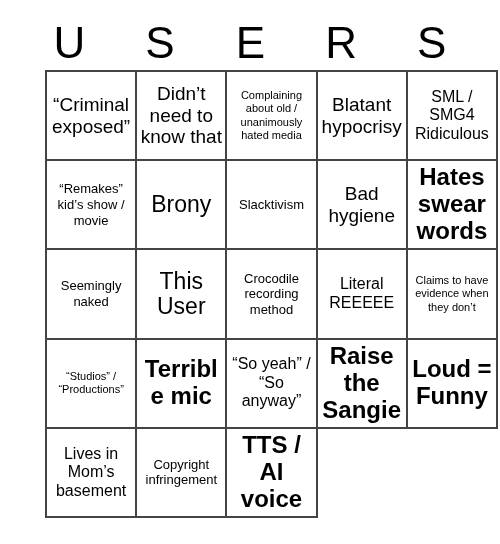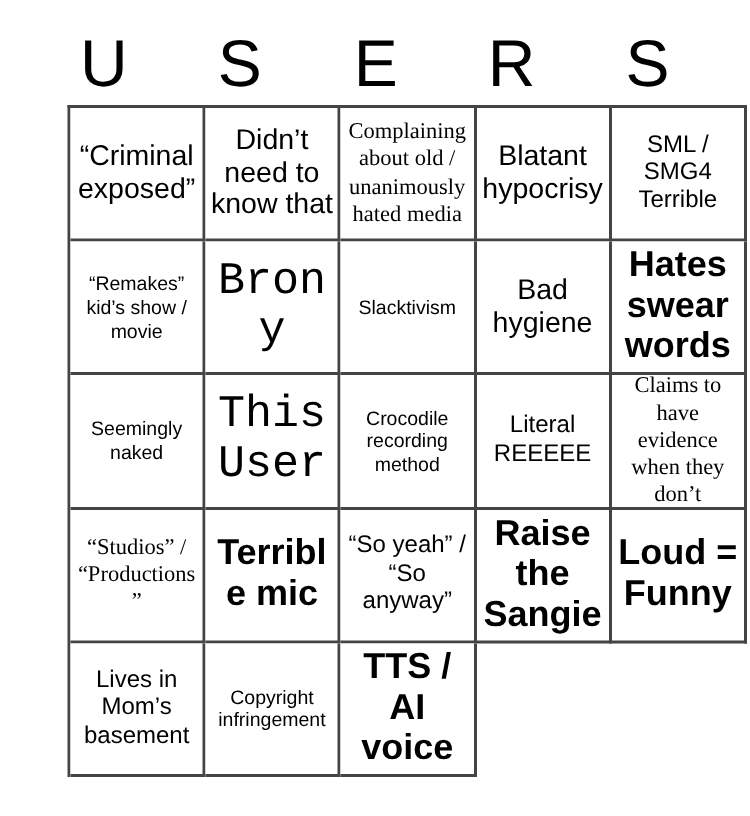--- a/index.html
+++ b/index.html
@@ -68,26 +68,26 @@
     overflow: hidden;
     background: #ffffff;
   }
   .cell-text {
     display: block;
     width: 100%;
     line-height: 1.12;
     word-wrap: break-word;
     white-space: pre-line;
   }
-  .sz-xs .cell-text { font-size: 15px; line-height: 1.22; font-family: Liberation Serif, serif; }
+  .sz-xs .cell-text { font-size: 11px; line-height: 1.22; }
   .sz-s  .cell-text { font-size: 13px;   line-height: 1.2; }
   .sz-m  .cell-text { font-size: 16px;   line-height: 1.16; }
   .sz-l  .cell-text { font-size: 19px;   line-height: 1.14; }
   .sz-xl .cell-text { font-size: 24px;   line-height: 1.12; font-weight: bold; }
-  .sz-xxl .cell-text { font-size: 30px;  line-height: 1.1; font-family: Liberation Mono, monospace; }
+  .sz-xxl .cell-text { font-size: 23px;  line-height: 1.1; }
 </style>
 </head>
 <body>
 
 <div id="card">
 
   <div id="header-row">
     <div class="header-letter">U</div>
     <div class="header-letter">S</div>
     <div class="header-letter">E</div>
@@ -102,21 +102,21 @@
       <div class="cell sz-l">
         <span class="cell-text">Didn’t need to know that</span>
       </div>
       <div class="cell sz-xs">
         <span class="cell-text">Complaining about old / unanimously hated media</span>
       </div>
       <div class="cell sz-l">
         <span class="cell-text">Blatant hypocrisy</span>
       </div>
       <div class="cell sz-m">
-        <span class="cell-text">SML / SMG4 Terrible</span>
+        <span class="cell-text">SML / SMG4 Ridiculous</span>
       </div>
       <div class="cell sz-s">
         <span class="cell-text">“Remakes” kid’s show / movie</span>
       </div>
       <div class="cell sz-xxl">
         <span class="cell-text">Brony</span>
       </div>
       <div class="cell sz-s">
         <span class="cell-text">Slacktivism</span>
       </div>

